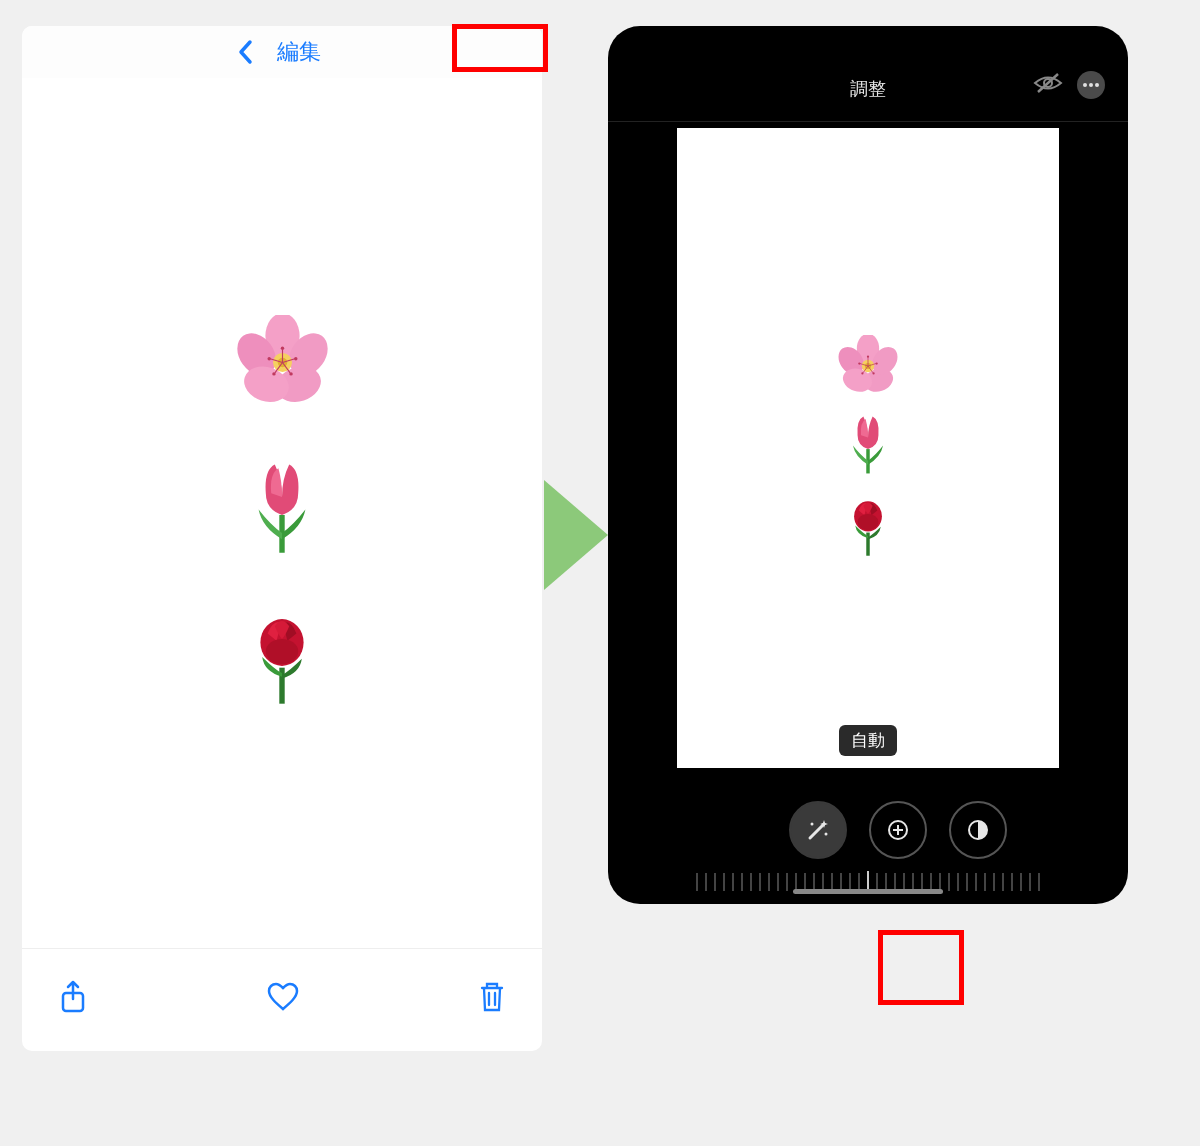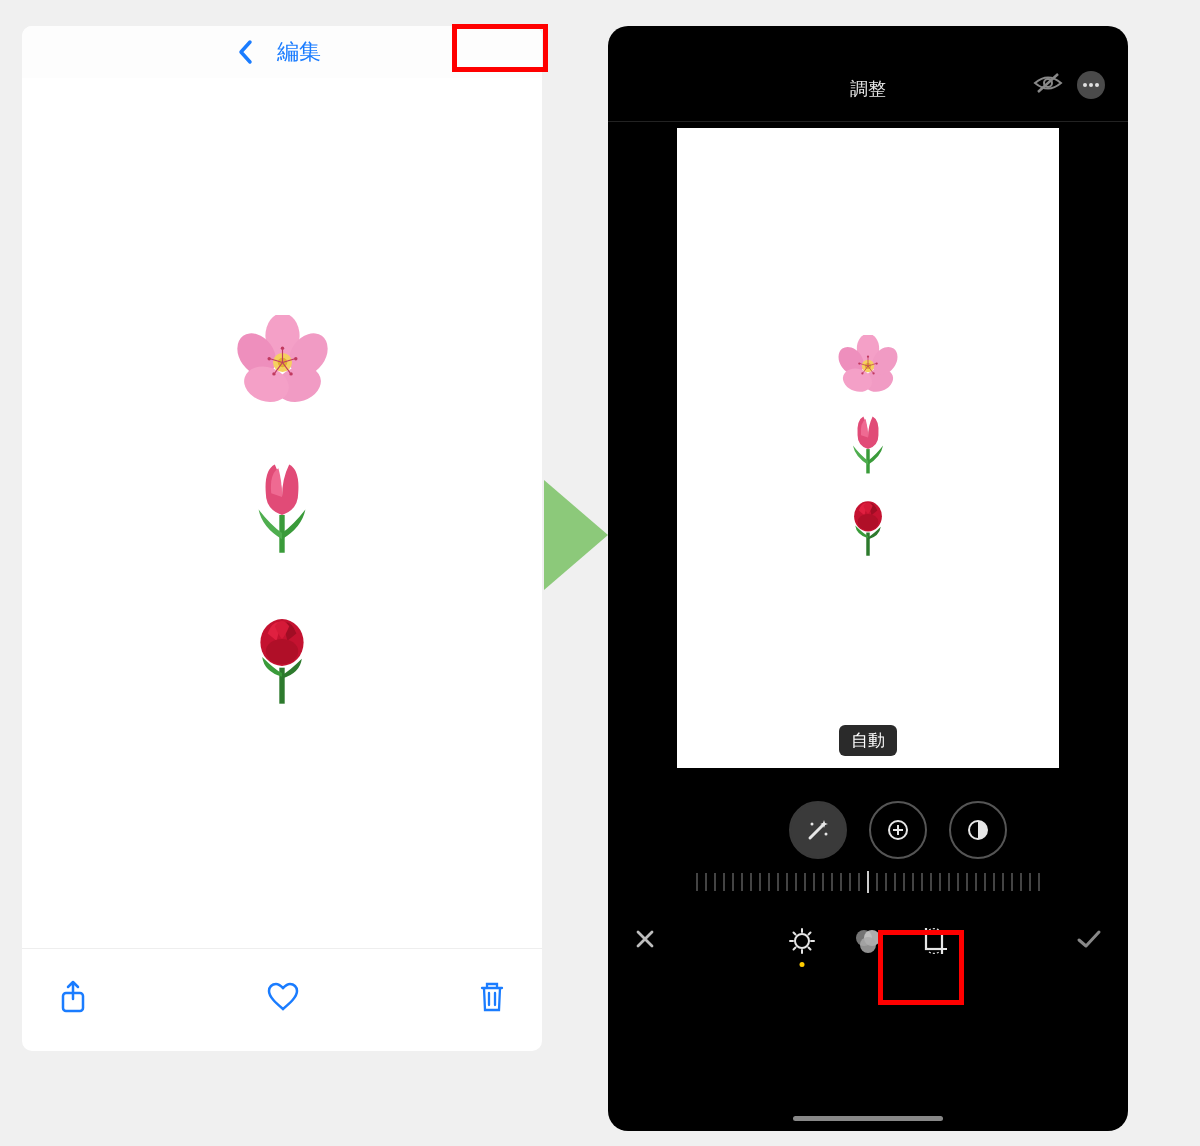--- a/index.html
+++ b/index.html
@@ -19,23 +19,23 @@
   }
   .phone-left {
     left: 22px;
     top: 26px;
     height: 1025px;
     background: #ffffff;
   }
   .phone-right {
     left: 608px;
     top: 26px;
-    height: 1105px;
+    height: 878px;
     background: #000000;
-    border-radius: 20px;
+    border-radius: 32px;
   }
   
   .left-topbar {
     height: 52px;
     display: flex;
     align-items: center;
     justify-content: center;
     padding: 0 12px;
     background: #fdfdfd;
   }

